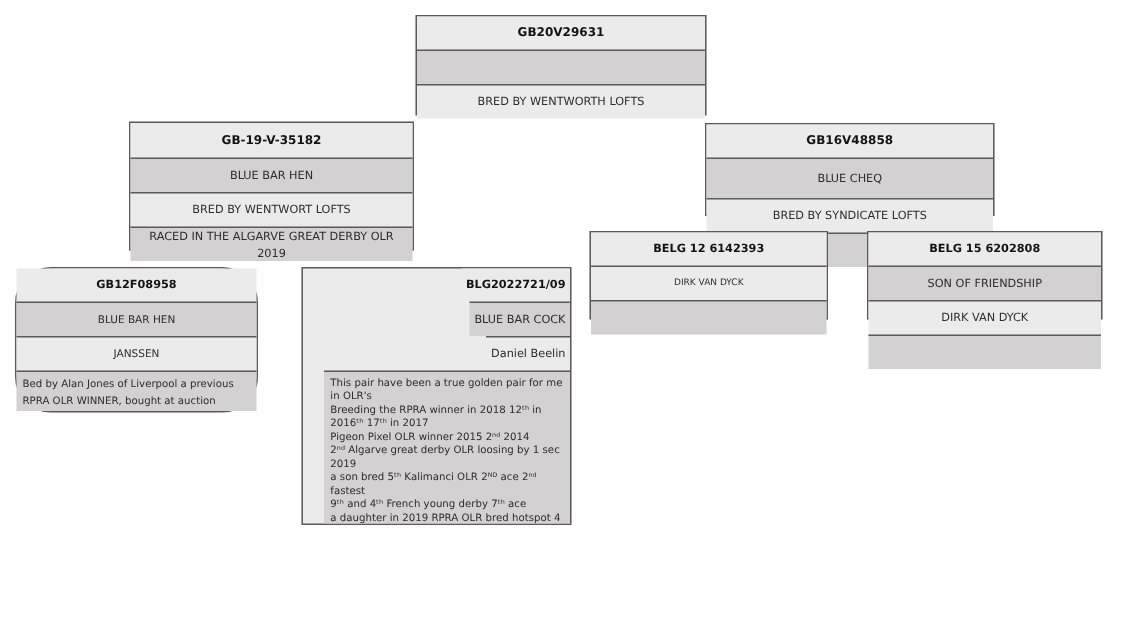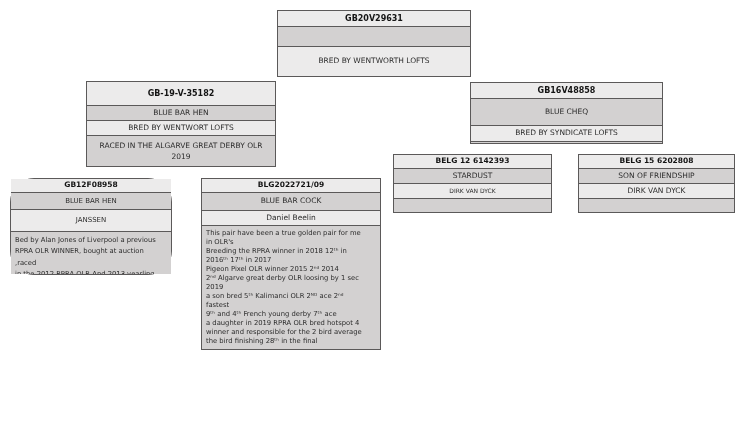--- a/index.html
+++ b/index.html
@@ -8,21 +8,21 @@
     font-family:"DejaVu Sans","Liberation Sans",sans-serif;
     color:#222;overflow:hidden;
   }
   .pbox{
     position:absolute;border:1px solid #5b5959;box-sizing:border-box;
     display:flex;flex-direction:column;background:#ecebeb;
   }
   .row{
     box-sizing:border-box;flex:0 0 auto;display:flex;align-items:center;
     justify-content:center;text-align:center;overflow:hidden;
-    border-top:1px solid #5b5959;padding:0 3px;line-height:1.15;
+    border-top:1px solid #5b5959;padding:11px 3px;line-height:1.15;
   }
   .row:first-child{border-top:none;}
   .row:last-child{flex:1 1 auto;}
   .light{background:#ecebeb;}
   .gray{background:#d3d1d1;}
   .header{font-weight:bold;font-size:8px;color:#141414;}
   .header.sm{font-size:7.5px;}
   .val{font-size:7.5px;color:#2c2c2c;}
   .val.sm{font-size:7px;}
   .val.xs{font-size:6px;}
@@ -51,21 +51,20 @@
 
 <div class="pbox" style="left:470px;top:82px;width:193px;height:62px;">
   <div class="row light header" style="height:15px;">GB16V48858</div>
   <div class="row gray val" style="height:27px;">BLUE CHEQ</div>
   <div class="row light val" style="height:16px;">BRED BY SYNDICATE LOFTS</div>
   <div class="row gray"></div>
 </div>
 
 <div class="pbox" style="left:393px;top:154px;width:159px;height:59px;">
   <div class="row light header sm" style="height:13px;">BELG 12 6142393</div>
-  <div class="row gray val" style="height:15px;">STARDUST</div>
   <div class="row light val xs" style="height:15px;">DIRK VAN DYCK</div>
   <div class="row gray"></div>
 </div>
 
 <div class="pbox" style="left:578px;top:154px;width:157px;height:59px;">
   <div class="row light header sm" style="height:13px;">BELG 15 6202808</div>
   <div class="row gray val" style="height:15px;">SON OF FRIENDSHIP</div>
   <div class="row light val" style="height:15px;">DIRK VAN DYCK</div>
   <div class="row gray"></div>
 </div>
@@ -73,21 +72,21 @@
 <div class="pbox" style="left:10px;top:178px;width:162px;height:97px;border-radius:24px;">
   <div class="row light header sm" style="height:13px;">GB12F08958</div>
   <div class="row gray val sm" style="height:17px;">BLUE  BAR HEN</div>
   <div class="row light val sm" style="height:22px;">JANSSEN</div>
   <div class="row gray notes wide-lh">Bed by Alan Jones of Liverpool a previous
 RPRA OLR WINNER,  bought at auction ,raced
 in the 2012 RPRA OLR And 2013 yearling race
 and raced with credit</div>
 </div>
 
-<div class="pbox" style="left:201px;top:178px;width:180px;height:172px;">
+<div class="pbox" style="left:201px;top:178px;width:180px;height:172px;align-items:flex-end;">
   <div class="row light header sm" style="height:13px;">BLG2022721/09</div>
   <div class="row gray val" style="height:18px;">BLUE BAR COCK</div>
   <div class="row light val" style="height:15px;">Daniel Beelin</div>
   <div class="row gray notes tight-lh">This pair have been a true golden pair for me
 in OLR's
 Breeding the RPRA winner in 2018   12ᵗʰ in
 2016ᵗʰ 17ᵗʰ in 2017
 Pigeon Pixel OLR winner 2015  2ⁿᵈ 2014
 2ⁿᵈ Algarve great derby OLR loosing by 1 sec
 2019

